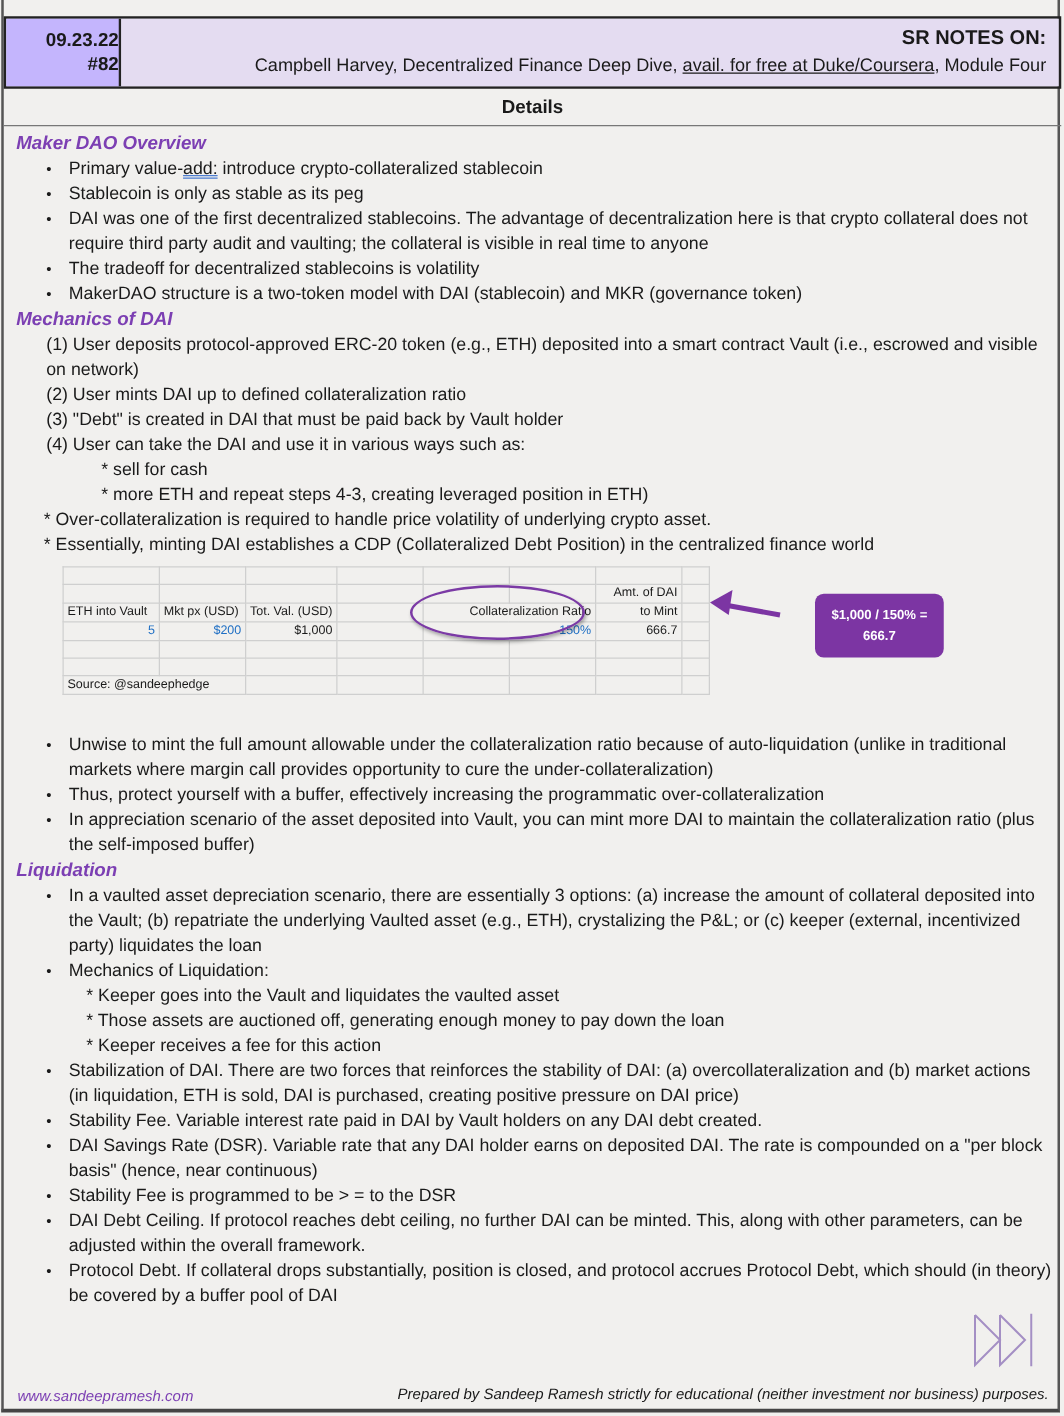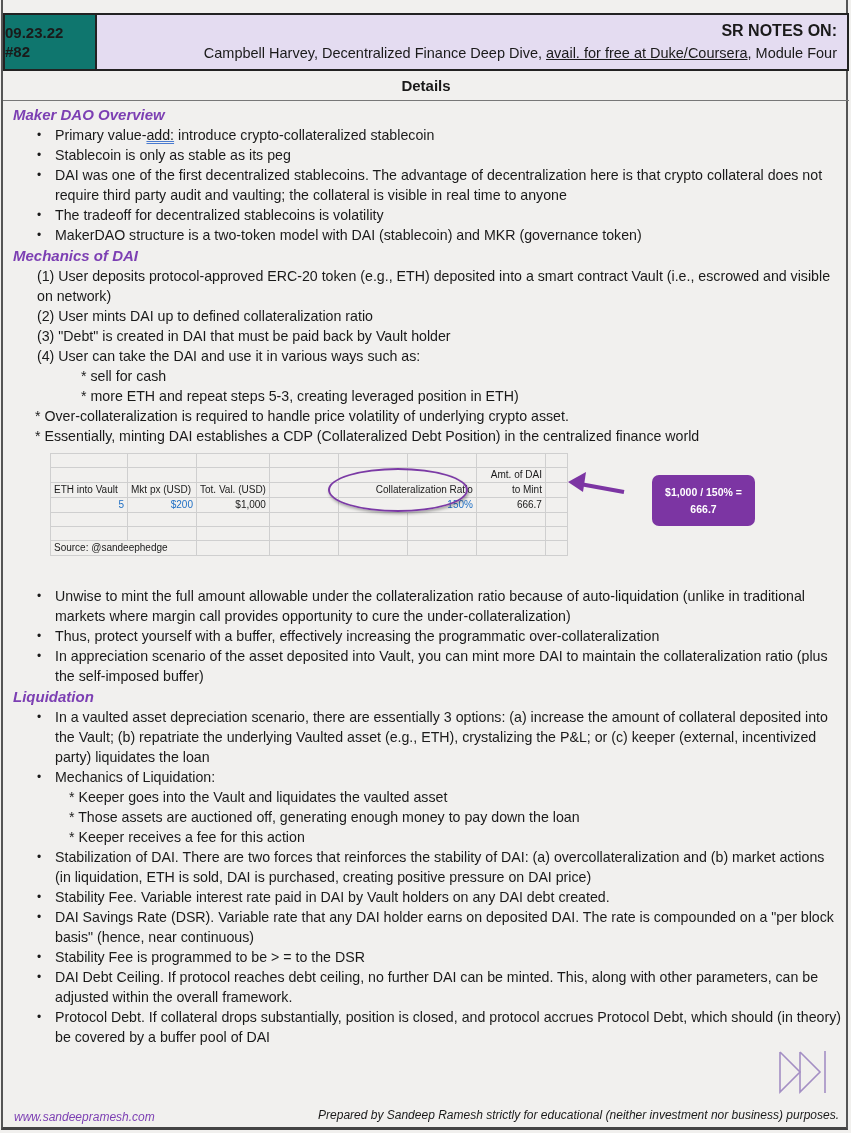--- a/index.html
+++ b/index.html
@@ -12,22 +12,22 @@
   .frame {
     position:absolute; left:1px; top:0; width:847px; height:1130px;
     border-left:2px solid #555; border-right:2px solid #555; border-bottom:3px solid #444;
     box-sizing:border-box;
   }
   .header {
     position:absolute; left:3px; top:13px; width:846px; height:58px;
     border:2px solid #222; box-sizing:border-box; display:flex;
   }
   .hdr-left {
-    width:90px; border-right:2px solid #222; background:#0f766e;
-    display:flex; flex-direction:column; align-items:flex-start; justify-content:center;
+    width:90px; border-right:2px solid #222; background:#c4b5fd;
+    display:flex; flex-direction:column; align-items:flex-end; justify-content:center;
     font-weight:bold; font-size:15px; line-height:19px;
   }
   .hdr-right {
     flex:1; background:#e4dcf1; padding:6px 10px 0 0; box-sizing:border-box;
     text-align:right;
   }
   .hdr-title { font-weight:bold; font-size:16px; line-height:20px; }
   .hdr-sub { font-size:14.5px; line-height:20px; margin-top:2px; }
   .hdr-sub .u { text-decoration:underline; }
   .details-bar {
@@ -108,21 +108,21 @@
     <li>The tradeoff for decentralized stablecoins is volatility</li>
     <li>MakerDAO structure is a two-token model with DAI (stablecoin) and MKR (governance token)</li>
   </ul>
 
   <div class="sec">Mechanics of DAI</div>
   <div class="ind1">(1) User deposits protocol-approved ERC-20 token (e.g., ETH) deposited into a smart contract Vault (i.e., escrowed and visible on network)</div>
   <div class="ind1">(2) User mints DAI up to defined collateralization ratio</div>
   <div class="ind1">(3) "Debt" is created in DAI that must be paid back by Vault holder</div>
   <div class="ind1">(4) User can take the DAI and use it in various ways such as:</div>
   <div class="ind2">* sell for cash</div>
-  <div class="ind2">* more ETH and repeat steps 5-3, creating leveraged position in ETH)</div>
+  <div class="ind2">* more ETH and repeat steps 4-3, creating leveraged position in ETH)</div>
   <div class="ind0">* Over-collateralization is required to handle price volatility of underlying crypto asset.</div>
   <div class="ind0">* Essentially, minting DAI establishes a CDP (Collateralized Debt Position) in the centralized finance world</div>
 
   <div style="height:140px"></div>
 
   <ul class="bul">
     <li>Unwise to mint the full amount allowable under the collateralization ratio because of auto-liquidation (unlike in traditional markets where margin call provides opportunity to cure the under-collateralization)</li>
     <li>Thus, protect yourself with a buffer, effectively increasing the programmatic over-collateralization</li>
     <li>In appreciation scenario of the asset deposited into Vault, you can mint more DAI to maintain the collateralization ratio (plus the self-imposed buffer)</li>
   </ul>

